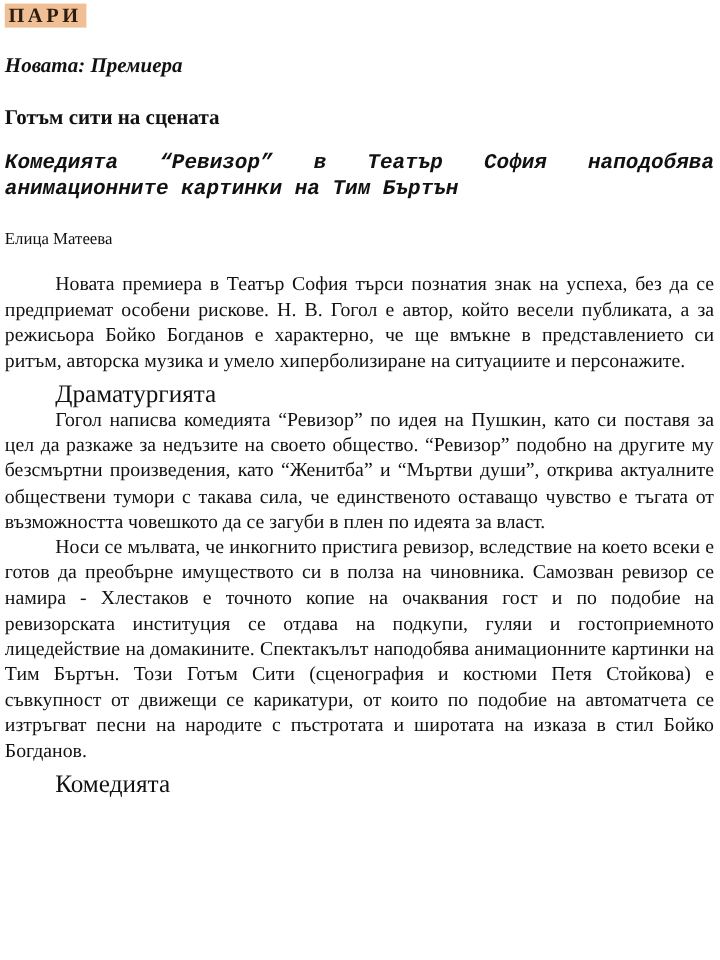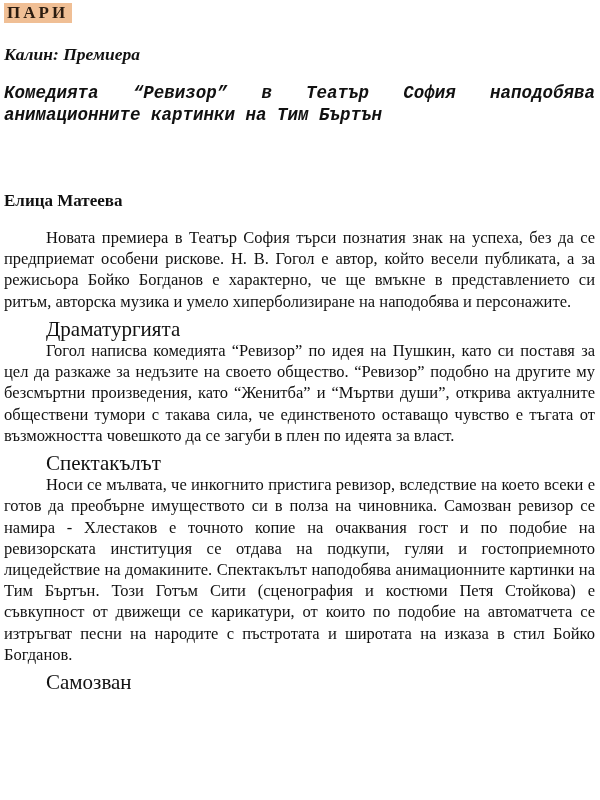--- a/index.html
+++ b/index.html
@@ -50,23 +50,23 @@
   .subheadline {
     font-size: 17.5px;
     font-weight: bold;
     font-style: italic;
     margin: 18px 0 0 0;
     line-height: 22px;
     text-align: justify;
     font-family: Liberation Mono, monospace;
   }
   .byline {
-    font-size: 17px;
-    font-weight: bold;
-    margin-top: 65px;
+    font-size: 14px;
+    font-weight: normal;
+    margin-top: 21px;
     line-height: 19px;
   }
   p.body-par {
     font-size: 16.5px;
     line-height: 21.2px;
     text-align: justify;
     text-indent: 42px;
     margin: 0;
   }
   p.lead {
@@ -79,36 +79,36 @@
   }
 </style>
 </head>
 <body>
 
 <div class="page">
 
   <span class="masthead">ПАРИ</span>
 
 
-  <div class="rubric">Калин: Премиера</div>
+  <div class="rubric">Новата: Премиера</div>
 
+  <div class="headline">Готъм сити на сцената</div>
 
   <div class="subheadline">Комедията “Ревизор” в Театър София наподобява анимационните картинки на Тим Бъртън</div>
 
   <div class="byline">Елица Матеева</div>
 
-  <p class="body-par lead">Новата премиера в Театър София търси познатия знак на успеха, без да се предприемат особени рискове. Н. В. Гогол е автор, който весели публиката, а за режисьора Бойко Богданов е характерно, че ще вмъкне в представлението си ритъм, авторска музика и умело хиперболизиране на наподобява и персонажите.</p>
+  <p class="body-par lead">Новата премиера в Театър София търси познатия знак на успеха, без да се предприемат особени рискове. Н. В. Гогол е автор, който весели публиката, а за режисьора Бойко Богданов е характерно, че ще вмъкне в представлението си ритъм, авторска музика и умело хиперболизиране на ситуациите и персонажите.</p>
 
   <div class="section">
     <div class="section-heading">Драматургията</div>
     <p class="body-par">Гогол написва комедията “Ревизор” по идея на Пушкин, като си поставя за цел да разкаже за недъзите на своето общество. “Ревизор” подобно на другите му безсмъртни произведения, като “Женитба” и “Мъртви души”, открива актуалните обществени тумори с такава сила, че единственото оставащо чувство е тъгата от възможността човешкото да се загуби в плен по идеята за власт.</p>
   </div>
 
   <div class="section">
-    <div class="section-heading">Спектакълът</div>
     <p class="body-par">Носи се мълвата, че инкогнито пристига ревизор, вследствие на което всеки е готов да преобърне имуществото си в полза на чиновника. Самозван ревизор се намира - Хлестаков е точното копие на очаквания гост и по подобие на ревизорската институция се отдава на подкупи, гуляи и гостоприемното лицедействие на домакините. Спектакълът наподобява анимационните картинки на Тим Бъртън. Този Готъм Сити (сценография и костюми Петя Стойкова) е съвкупност от движещи се карикатури, от които по подобие на автоматчета се изтръгват песни на народите с пъстротата и широтата на изказа в стил Бойко Богданов.</p>
   </div>
 
   <div class="section">
-    <div class="section-heading">Самозван</div>
+    <div class="section-heading">Комедията</div>
   </div>
 
 </div>
 
 </body></html>

